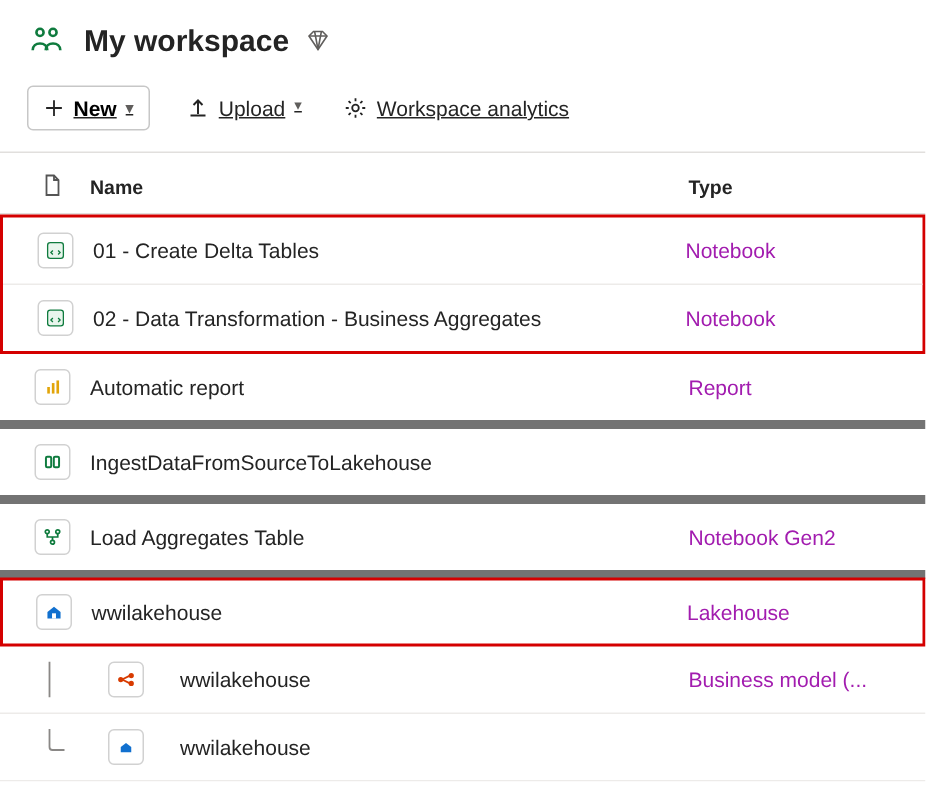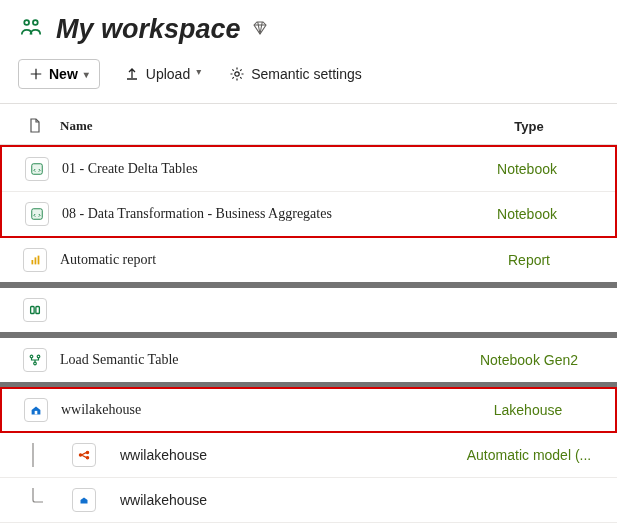--- a/index.html
+++ b/index.html
@@ -10,27 +10,28 @@
       color: #242424;
       background: #fff;
       width: 617px;
     }
     .header {
       display: flex;
       align-items: center;
       padding: 14px 18px 10px 18px;
     }
     .ws-icon { margin-right: 12px; color: #107c41; }
-    .ws-title { font-size: 27px; font-weight: 600; flex: 0 0 auto; font-style: italic; }
+    .ws-title { font-size: 20px; font-weight: 600; flex: 0 0 auto; }
     .diamond { margin-left: 10px; color: #605e5c; }
     .toolbar {
       display: flex;
       align-items: center;
       padding: 4px 18px 14px 18px;
       gap: 20px;
+      text-decoration: underline;
     }
     .btn-new {
       display: inline-flex;
       align-items: center;
       gap: 6px;
       border: 1px solid #c7c7c7;
       border-radius: 4px;
       padding: 6px 10px;
       background: #fff;
       cursor: pointer;
@@ -49,22 +50,22 @@
     .divider { height: 1px; background: #e1dfdd; }
     .table-head {
       display: flex;
       align-items: center;
       padding: 14px 18px 10px 18px;
       border-bottom: 1px solid #e1dfdd;
       font-weight: 600;
       font-size: 13px;
     }
     .col-icon { width: 34px; flex: 0 0 34px; display: flex; justify-content: center;}
-    .col-name { flex: 1 1 auto; padding-left:8px;font-family:Liberation Serif, serif; }
-    .col-type { width: 140px; flex: 0 0 140px; text-align: center; }
+    .col-name { flex: 1 1 auto; padding-left:8px; }
+    .col-type { width: 140px; flex: 0 0 140px; }
     .row {
       display: flex;
       align-items: center;
       padding: 10px 18px;
       border-bottom: 6px solid #737373;
       min-height: 44px;
     }
     .row.highlighted {
       border: 2px solid #d40000;
       margin-top: -1px;
@@ -76,21 +77,21 @@
     .row-group-hl .row { border-bottom: 1px solid #edebe9; }
     .row-group-hl .row:last-child { border-bottom: none; }
     .item-icon {
       width: 24px; height: 24px;
       border: 1px solid #d1d1d1;
       border-radius: 4px;
       display: flex; align-items: center; justify-content: center;
       background: #fff;
       flex: 0 0 24px;
     }
-    .col-type-val { color: #4d7c0f; }
+    .col-type-val { color: #a21caf; }
     .child-row { display: flex; align-items: center; padding: 10px 18px; border-bottom: 1px solid #edebe9; min-height: 44px;}
     .child-connector {
       width: 34px; flex: 0 0 34px;
       display:flex; justify-content:center;
     }
     .child-icon-wrap { width: 48px; flex: 0 0 48px; display:flex; justify-content:flex-end; padding-right:4px;}
     .child-name { flex: 1 1 auto; padding-left: 20px;}
     .doc-icon { color: #555; }
   </style>
 </head>
@@ -128,21 +129,21 @@
         <path d="M8 12V3M5 6l3-3 3 3M3 13h10"></path>
       </svg>
     <span>Upload</span>
     <span class="chev">▾</span>
   </div>
   <div class="tb-link">
     <svg width="16" height="16" viewBox="0 0 16 16" fill="none" stroke="#242424" stroke-width="1.2">
         <circle cx="8" cy="8" r="2.2"></circle>
         <path d="M8 1.5v2M8 12.5v2M14.5 8h-2M3.5 8h-2M12.6 3.4l-1.4 1.4M4.8 11.2l-1.4 1.4M12.6 12.6l-1.4-1.4M4.8 4.8 3.4 3.4"></path>
       </svg>
-    <span>Semantic settings</span>
+    <span>Workspace analytics</span>
   </div>
 </div>
 
 <div class="divider"></div>
 
 <div class="table-head">
   <div class="col-icon doc-icon">
     <svg width="14" height="16" viewBox="0 0 14 16" fill="none" stroke="#555" stroke-width="1.2">
         <path d="M3 1h5l3 3v10H3z"></path>
         <path d="M8 1v3h3"></path>
@@ -167,21 +168,21 @@
   </div>
   <div class="row">
     <div class="col-icon">
         <span class="item-icon">
       <svg width="14" height="14" viewBox="0 0 16 16">
             <rect x="2" y="2" width="12" height="12" rx="2" fill="#e8f5ec" stroke="#0f7b3e"></rect>
             <path d="M6 8l-1.5 1.5L6 11M10 8l1.5 1.5L10 11" stroke="#0f7b3e" stroke-width="1" fill="none"></path>
           </svg>
     </span>
       </div>
-    <div class="col-name">08 - Data Transformation - Business Aggregates</div>
+    <div class="col-name">02 - Data Transformation - Business Aggregates</div>
     <div class="col-type col-type-val">Notebook</div>
   </div>
 </div>
 
 <div class="row">
   <div class="col-icon">
       <span class="item-icon">
     <svg width="14" height="14" viewBox="0 0 16 16">
           <rect x="4" y="8" width="2" height="5" fill="#e2a50a"></rect>
           <rect x="7.5" y="5" width="2" height="8" fill="#e2a50a"></rect>
@@ -195,34 +196,35 @@
 
 <div class="row">
   <div class="col-icon">
       <span class="item-icon">
     <svg width="14" height="14" viewBox="0 0 16 16" fill="none" stroke="#0f7b3e" stroke-width="1.5">
           <rect x="3" y="4" width="4" height="8" rx="1"></rect>
           <rect x="9" y="4" width="4" height="8" rx="1"></rect>
         </svg>
   </span>
     </div>
+  <div class="col-name">IngestDataFromSourceToLakehouse</div>
 </div>
 
 <div class="row">
   <div class="col-icon">
       <span class="item-icon">
     <svg width="14" height="14" viewBox="0 0 16 16" fill="none" stroke="#0f7b3e" stroke-width="1.3">
           <circle cx="4" cy="4" r="1.5"></circle>
           <circle cx="12" cy="4" r="1.5"></circle>
           <circle cx="8" cy="12" r="1.5"></circle>
           <path d="M4 5.5V8h8V5.5M8 8v2.5"></path>
         </svg>
   </span>
     </div>
-  <div class="col-name">Load Semantic Table</div>
+  <div class="col-name">Load Aggregates Table</div>
   <div class="col-type col-type-val">Notebook Gen2</div>
 </div>
 
 <div class="row highlighted">
   <div class="col-icon">
       <span class="item-icon">
     <svg width="14" height="14" viewBox="0 0 16 16">
           <path d="M3 8l5-4 5 4v5H3z" fill="#1170cf"></path>
           <rect x="6.5" y="9" width="3" height="4" fill="#fff"></rect>
         </svg>
@@ -242,21 +244,21 @@
       <span class="item-icon">
     <svg width="14" height="14" viewBox="0 0 16 16" fill="none" stroke="#d83b01" stroke-width="1.4">
           <circle cx="4" cy="8" r="1.3" fill="#d83b01"></circle>
           <circle cx="12" cy="5" r="1.3" fill="#d83b01"></circle>
           <circle cx="12" cy="11" r="1.3" fill="#d83b01"></circle>
           <path d="M5 8l6-3M5 8l6 3"></path>
         </svg>
   </span>
     </div>
   <div class="child-name">wwilakehouse</div>
-  <div class="col-type col-type-val">Automatic model (...</div>
+  <div class="col-type col-type-val">Business model (...</div>
 </div>
 
 <div class="child-row">
   <div class="child-connector">
     <svg width="20" height="24" viewBox="0 0 20 24" fill="none" stroke="#8a8886" stroke-width="1.2">
         <path d="M8 0 V12 Q8 14 10 14 H18"></path>
       </svg>
   </div>
   <div class="child-icon-wrap">
       <span class="item-icon">

